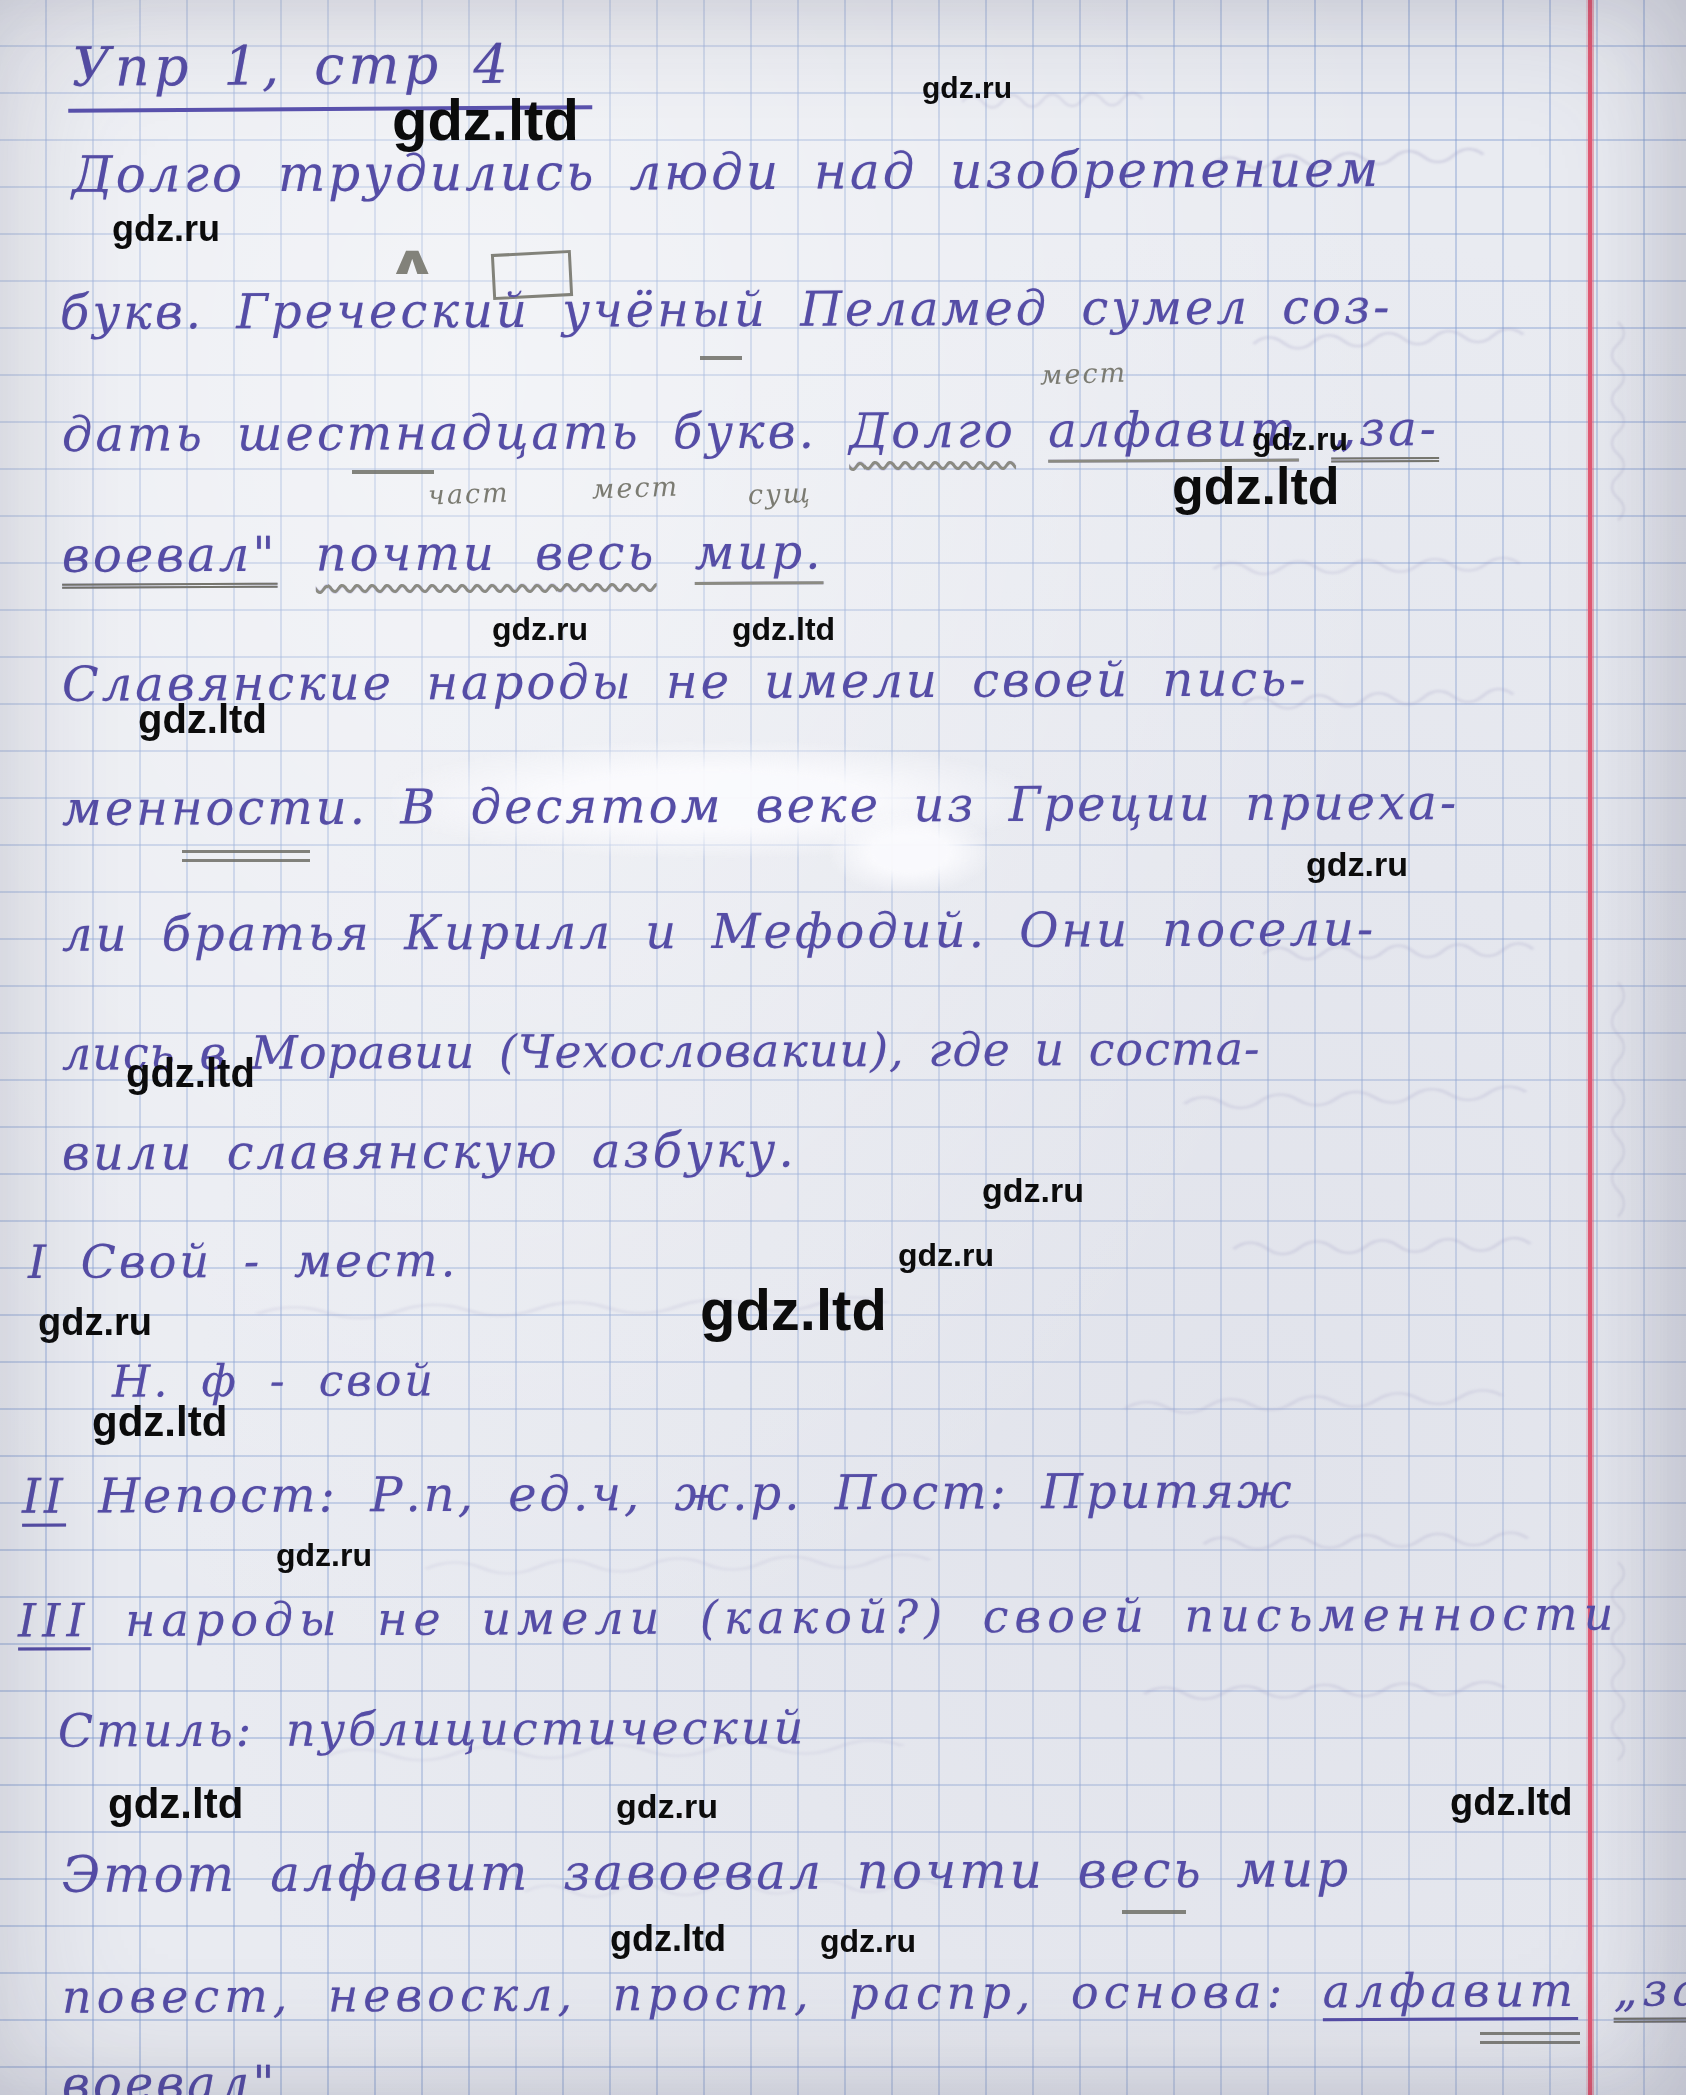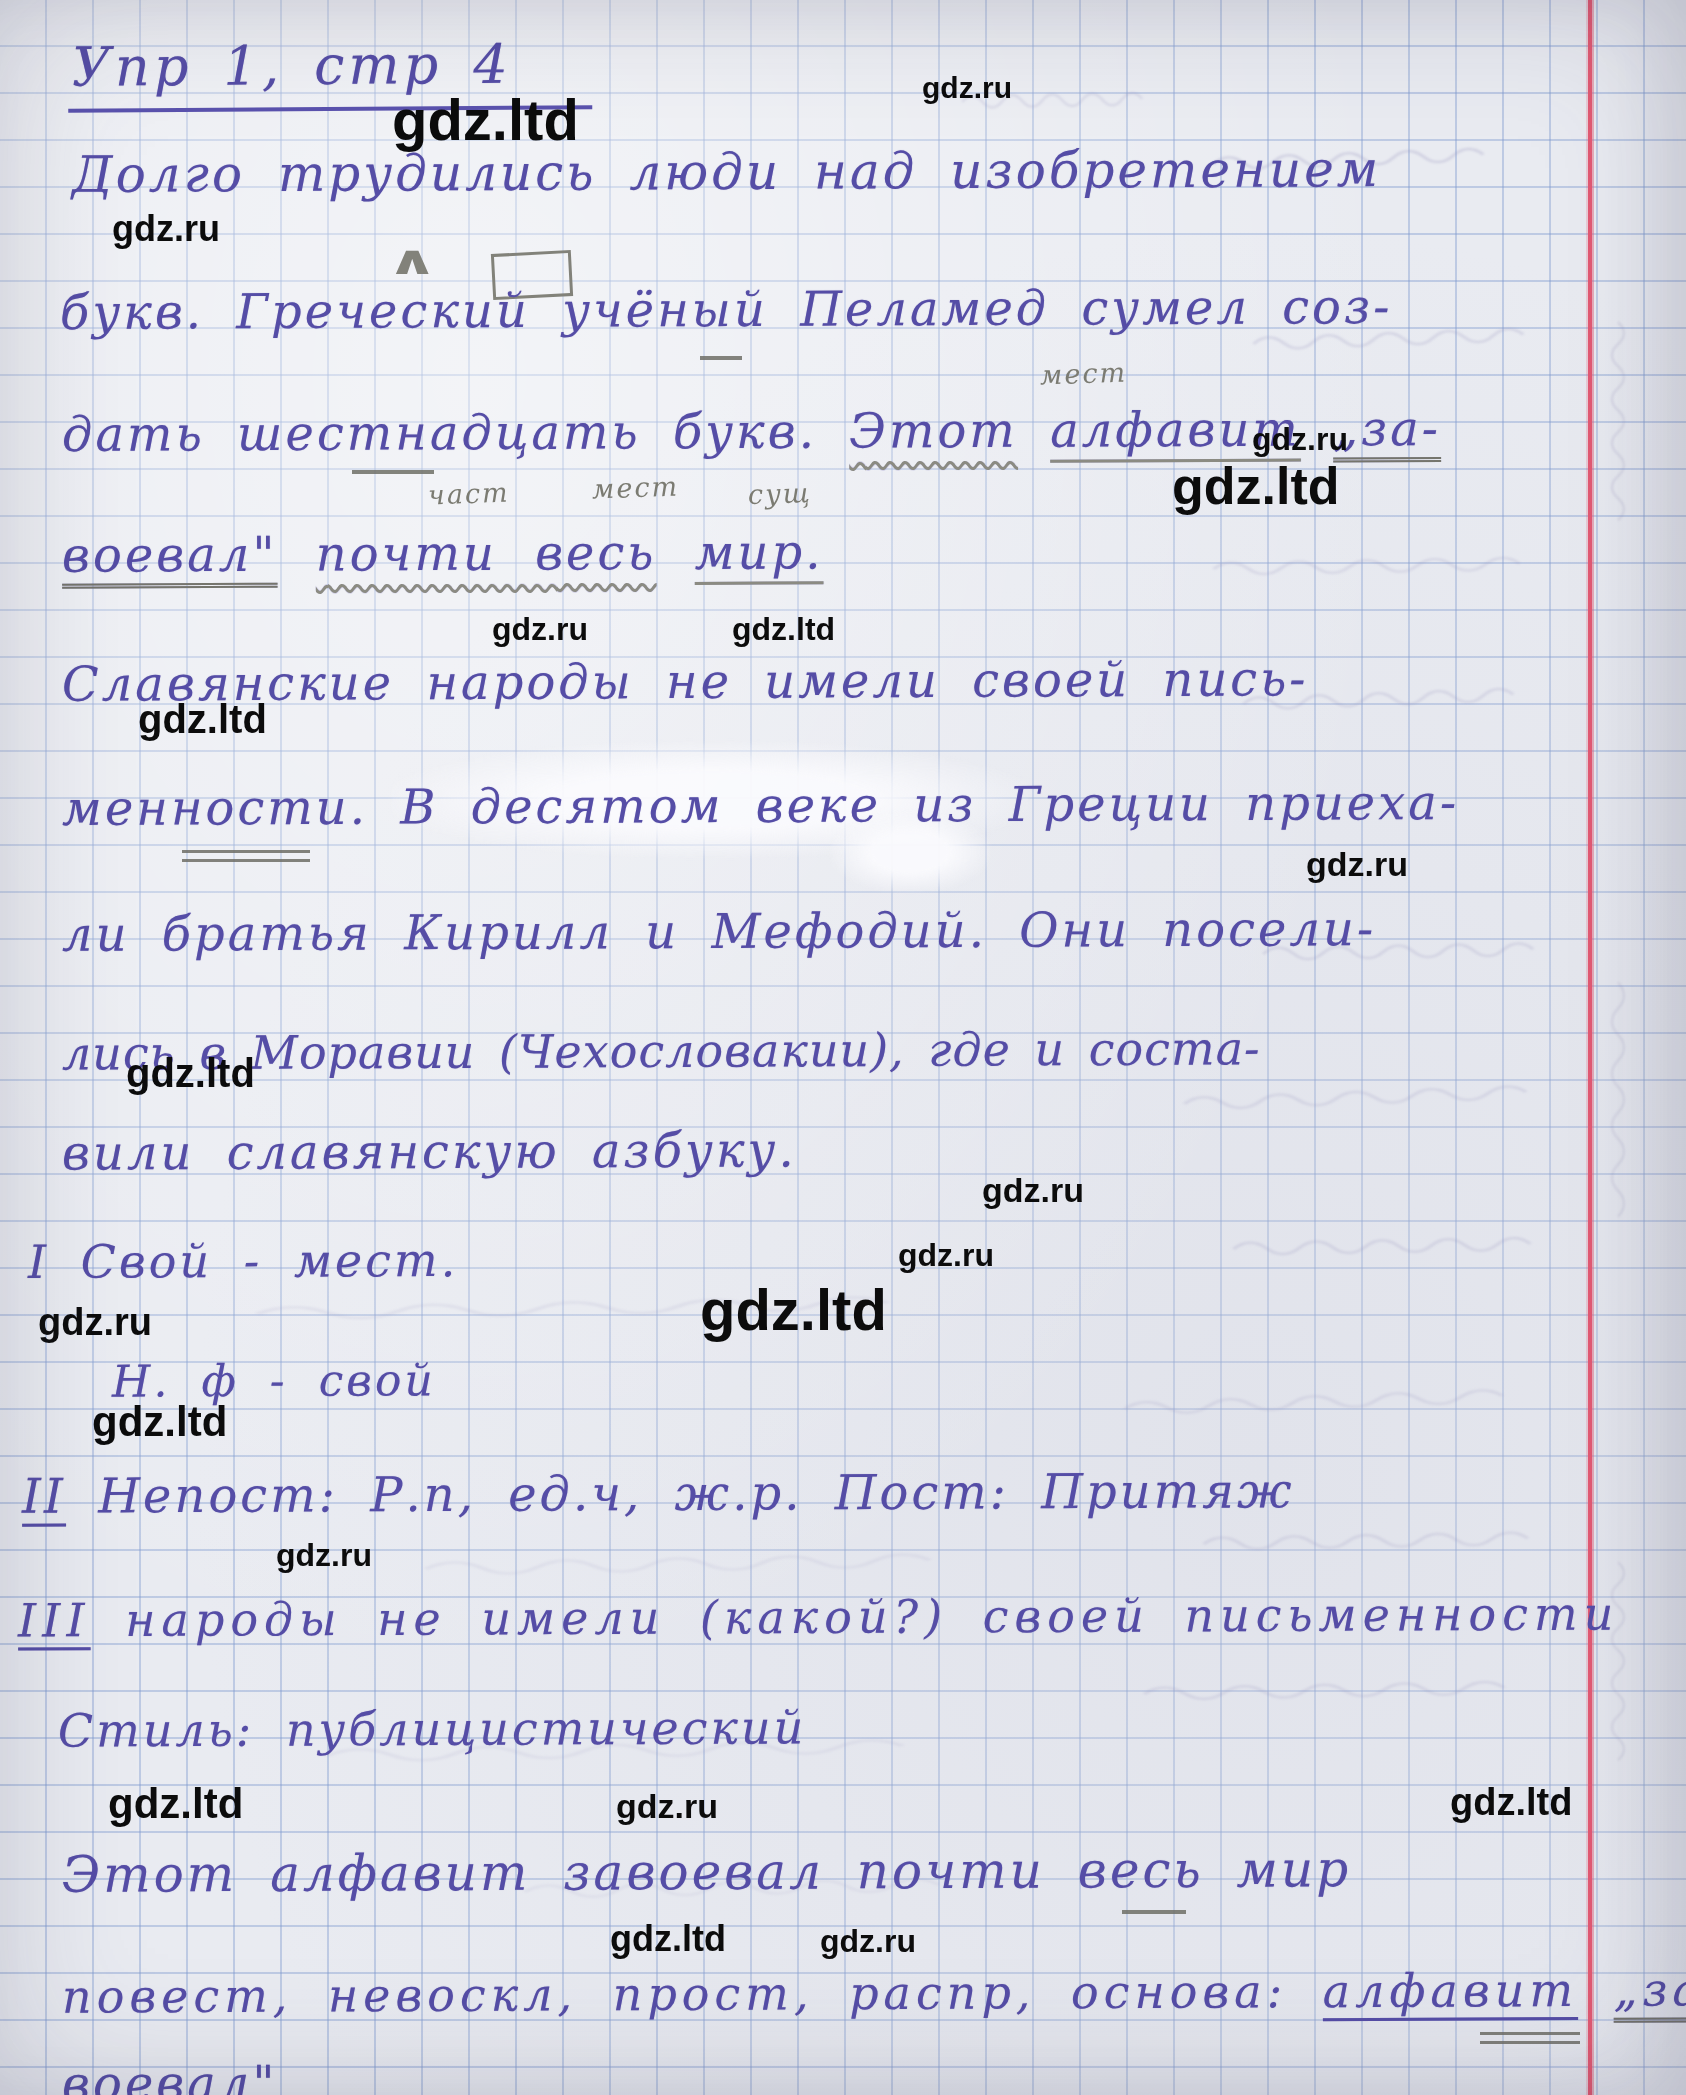--- a/index.html
+++ b/index.html
@@ -132,21 +132,21 @@
       <div class="pencil-bar" style="left: 700px; top: 356px; width: 42px;"></div>
       <div class="pencil-bar" style="left: 352px; top: 470px; width: 82px;"></div>
       <div class="pencil-dbar" style="left: 182px; top: 850px; width: 128px;"></div>
       <div class="pencil-bar" style="left: 1122px; top: 1910px; width: 64px;"></div>
       <div class="pencil-dbar" style="left: 1480px; top: 2032px; width: 100px;"></div>
     </div>
   <div class="title">Упр 1, стр 4</div>
   <div class="layer" id="hand-layer">
       <div class="hand-line" style="left: 72px; top: 140px; font-size: 50px;"><span>Долго трудились люди над изобретением</span></div>
       <div class="hand-line" style="left: 60px; top: 278px;"><span>букв. Греческий учёный Пеламед сумел соз-</span></div>
-      <div class="hand-line" style="left: 62px; top: 400px;"><span>дать шестнадцать букв. </span><span class="u-wavy">Этот</span><span> </span><span class="u-line">алфавит</span><span> </span><span class="u-double">„за-</span></div>
+      <div class="hand-line" style="left: 62px; top: 400px;"><span>дать шестнадцать букв. </span><span class="u-wavy">Долго</span><span> </span><span class="u-line">алфавит</span><span> </span><span class="u-double">„за-</span></div>
       <div class="hand-line" style="left: 62px; top: 522px; word-spacing: 20px;"><span class="u-double">воевал"</span><span> </span><span class="u-wavy">почти весь</span><span> </span><span class="u-line">мир.</span></div>
       <div class="hand-line" style="left: 62px; top: 650px;"><span>Славянские народы не имели своей пись-</span></div>
       <div class="hand-line" style="left: 62px; top: 774px;"><span>менности. В десятом веке из Греции приеха-</span></div>
       <div class="hand-line" style="left: 62px; top: 900px;"><span>ли братья Кирилл и Мефодий. Они посели-</span></div>
       <div class="hand-line" style="left: 62px; top: 1022px; font-size: 46px; letter-spacing: 1px; word-spacing: 8px;"><span>лись в Моравии (Чехословакии), где и соста-</span></div>
       <div class="hand-line" style="left: 62px; top: 1120px;"><span>вили славянскую азбуку.</span></div>
       <div class="hand-line" style="left: 28px; top: 1232px; font-size: 46px;"><span>I Свой - мест.</span></div>
       <div class="hand-line" style="left: 112px; top: 1352px; font-size: 44px;"><span>Н. ф - свой</span></div>
       <div class="hand-line" style="left: 22px; top: 1462px;"><span class="u-ink">II</span><span> Непост: Р.п, ед.ч, ж.р. Пост: Притяж</span></div>
       <div class="hand-line" style="left: 18px; top: 1588px; font-size: 46px; letter-spacing: 6px;"><span class="u-ink">III</span><span> народы не имели (какой?) своей письменности</span></div>

